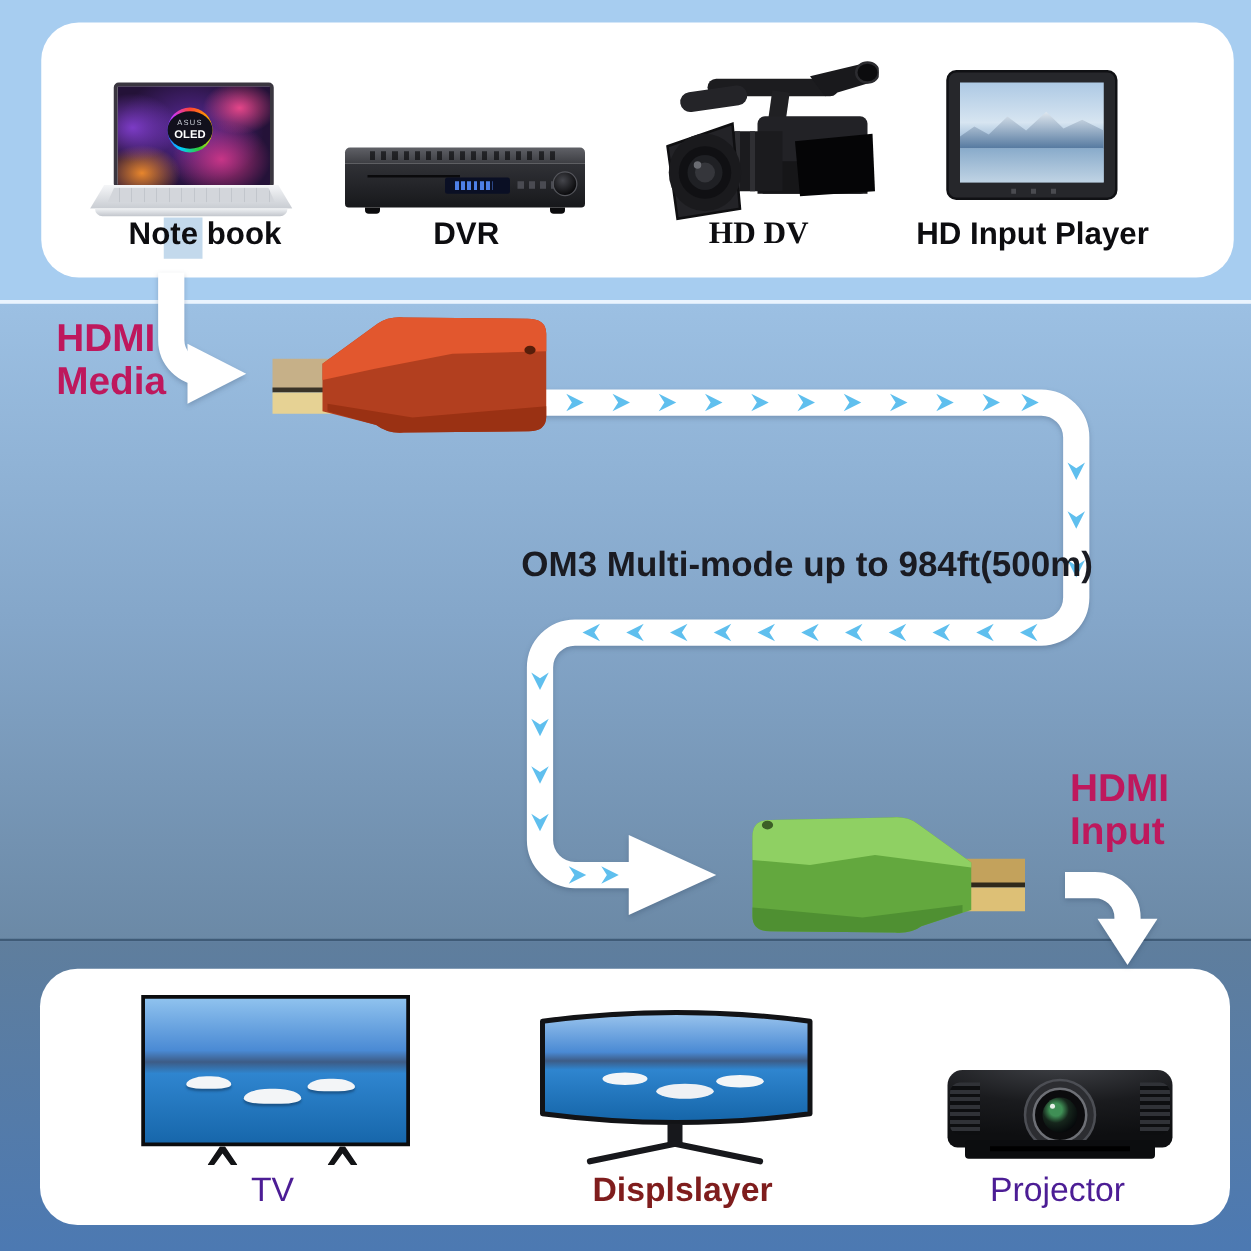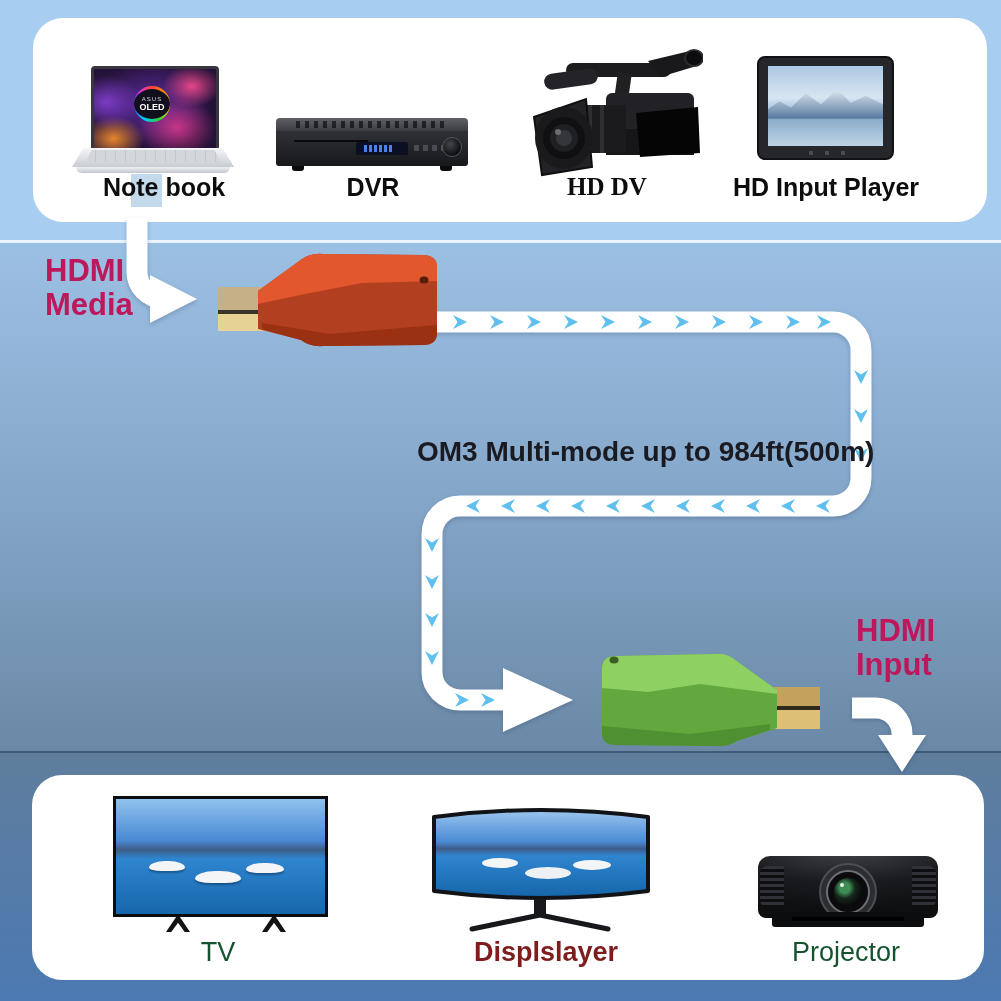--- a/index.html
+++ b/index.html
@@ -25,21 +25,21 @@
 
   .overlay { left:0; top:0; z-index:4; }
   .wire    { filter:drop-shadow(0 2px 2px rgba(30,50,80,.25)); }
 
   
   .hdmi-label { z-index:6; font-size:31px; font-weight:bold; color:#be185d; line-height:34px; }
   .cable-label{ z-index:6; left:417px; top:436px; font-size:28px; font-weight:bold;
                 color:#1a1b22; white-space:nowrap; }
   .src-label  { z-index:6; top:173px; font-size:25px; font-weight:bold; color:#0d0d10;
                 transform:translateX(-50%); white-space:nowrap; }
-  .out-label  { z-index:6; top:937px; font-size:27px; color:#14532d;
+  .out-label  { z-index:6; top:937px; font-size:27px; color:#4c1d95;
                 transform:translateX(-50%); white-space:nowrap; }
   .out-label.bold { font-weight:bold; color:#7f1d1d; }
   .nb-highlight { left:131px; top:174px; width:31px; height:33px; background:#c3d9ec; z-index:5; }
 
   
   .device { z-index:3; }
 
   
   .laptop-screen { left:91px; top:66px; width:128px; height:85px;
     border:3px solid #3a3640; border-radius:4px;

